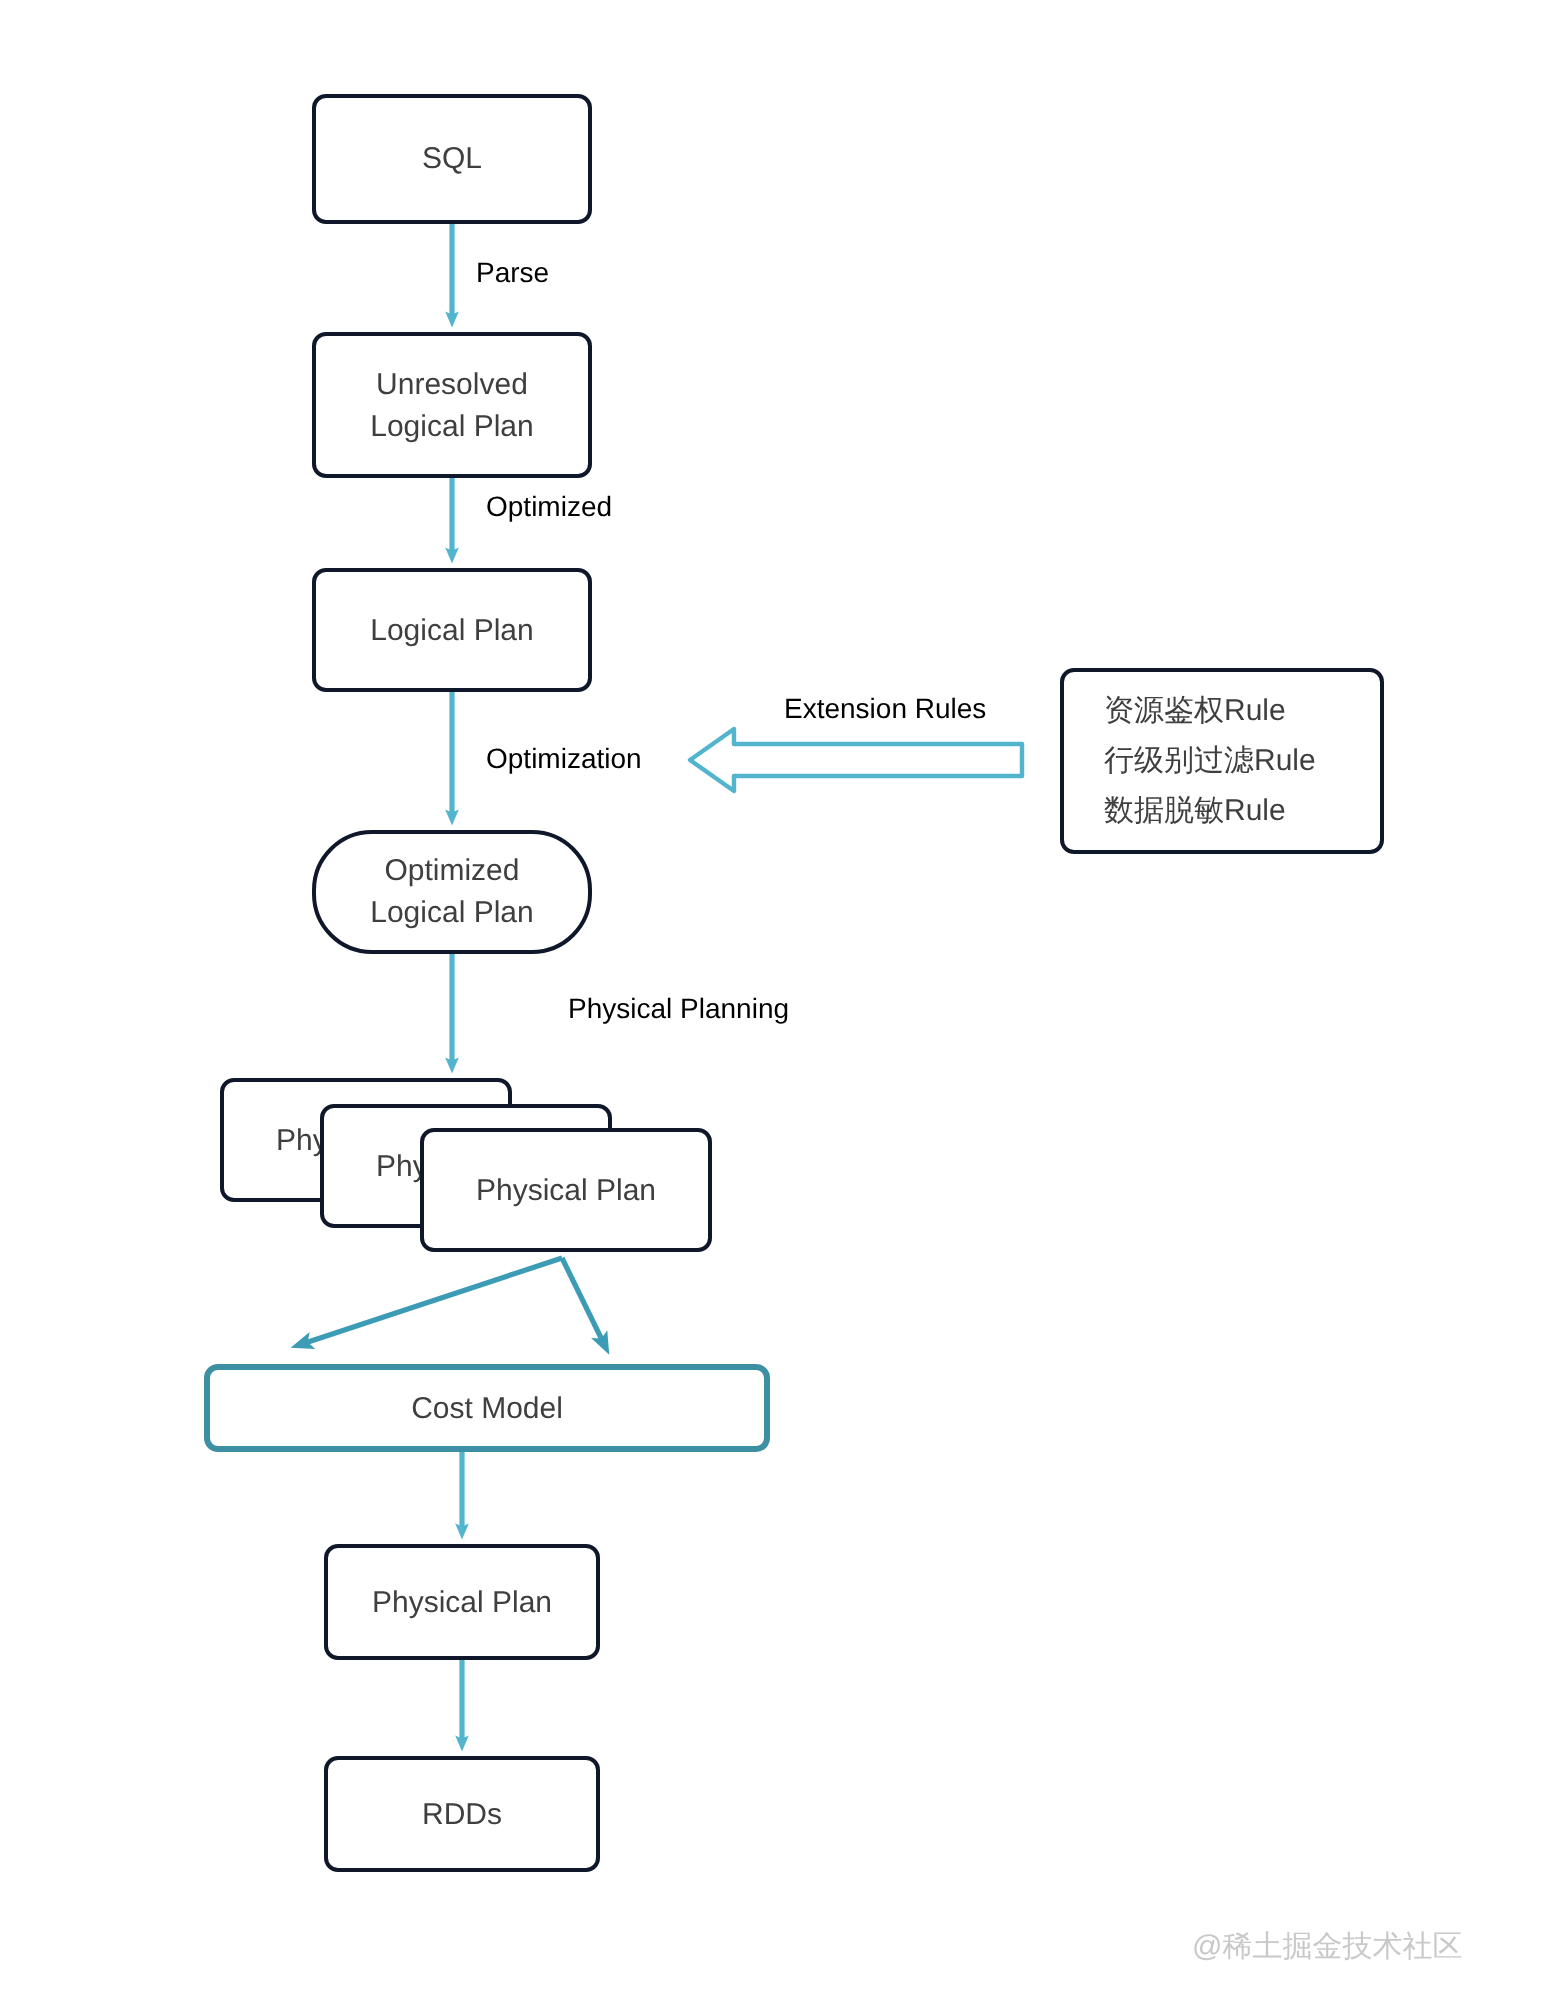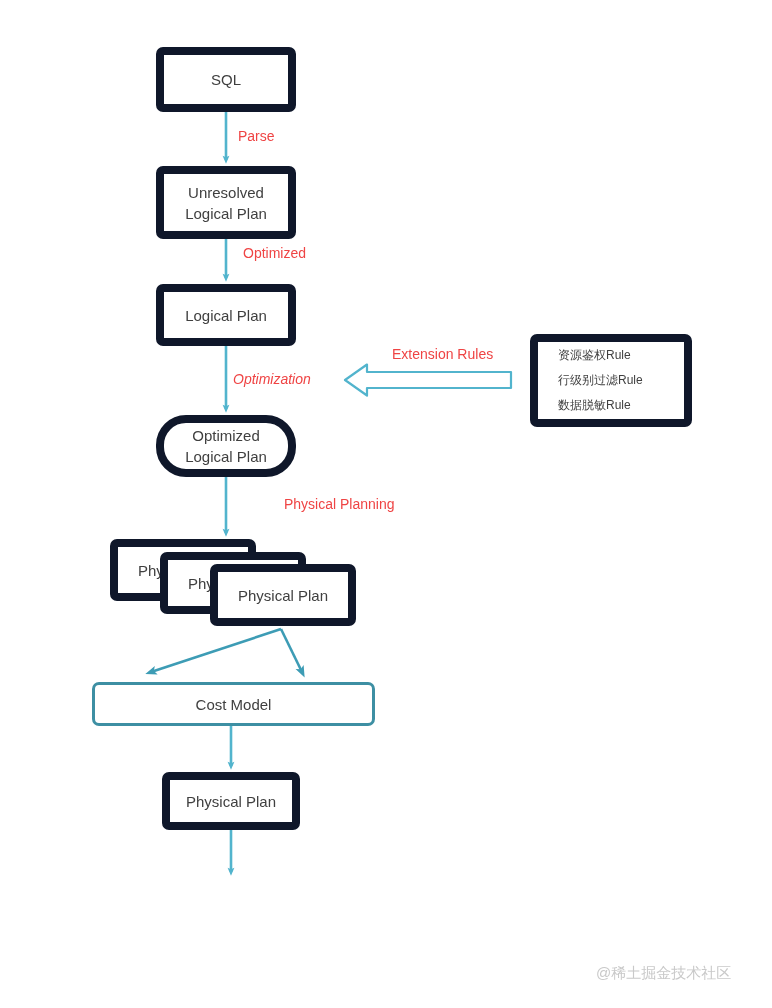--- a/index.html
+++ b/index.html
@@ -21,45 +21,45 @@
     position: absolute;
     left: 0;
     top: 0;
     width: 772px;
     height: 1008px;
   }
   .node {
     position: absolute;
     box-sizing: border-box;
     background: #ffffff;
-    border: 8px solid #0f172a;
+    border: 2px solid #0f172a;
     border-radius: 7px;
     display: flex;
     align-items: center;
     justify-content: center;
     color: #3f3f3f;
     font-size: 15px;
     line-height: 21px;
     text-align: center;
     white-space: pre-line;
   }
   .node.wide {
     border-color: #3d8fa3;
     border-width: 3px;
   }
   .node.rules {
     justify-content: flex-start;
     text-align: left;
     padding-left: 20px;
-    font-size: 12px;
+    font-size: 15px;
     line-height: 25px;
   }
   .edge-label {
     position: absolute;
-    color: #ef4444;
+    color: #000000;
     font-size: 14px;
     white-space: nowrap;
   }
   .watermark {
     position: absolute;
     color: #c9c9c9;
     font-size: 15px;
     white-space: nowrap;
   }
 </style>
@@ -98,27 +98,28 @@
 
   <div class="node" style="left: 156px; top: 47px; width: 140px; height: 65px;">SQL</div>
   <div class="node" style="left: 156px; top: 166px; width: 140px; height: 73px;">Unresolved
 Logical Plan</div>
   <div class="node" style="left: 156px; top: 284px; width: 140px; height: 62px;">Logical Plan</div>
   <div class="node" style="left: 156px; top: 415px; width: 140px; height: 62px; border-radius: 30px;">Optimized
 Logical Plan</div>
   <div class="node" style="left: 110px; top: 539px; width: 146px; height: 62px;">Physical Plan</div>
   <div class="node" style="left: 160px; top: 552px; width: 146px; height: 62px;">Physical Plan</div>
   <div class="node" style="left: 210px; top: 564px; width: 146px; height: 62px;">Physical Plan</div>
-  <div class="node wide" style="left: 92px; top: 682px; width: 283px; height: 44px;">Cost Model</div>
+  <div class="node wide" style="left: 102px; top: 682px; width: 283px; height: 44px;">Cost Model</div>
   <div class="node" style="left: 162px; top: 772px; width: 138px; height: 58px;">Physical Plan</div>
+  <div class="node" style="left: 162px; top: 878px; width: 138px; height: 58px;">RDDs</div>
   <div class="node rules" style="left: 530px; top: 334px; width: 162px; height: 93px;">资源鉴权Rule
 行级别过滤Rule
 数据脱敏Rule</div>
 
   <div class="edge-label" style="left: 238px; top: 128px;">Parse</div>
   <div class="edge-label" style="left: 243px; top: 245px;">Optimized</div>
-  <div class="edge-label" style="left: 233px; top: 371px; font-style: italic;">Optimization</div>
+  <div class="edge-label" style="left: 243px; top: 371px;">Optimization</div>
   <div class="edge-label" style="left: 392px; top: 346px;">Extension Rules</div>
   <div class="edge-label" style="left: 252px; top: 496px; margin-left: 32px;">Physical Planning</div>
 
   <div class="watermark" style="left: 596px; top: 964px;">@稀土掘金技术社区</div>
 
 </div>
 
 </body></html>

